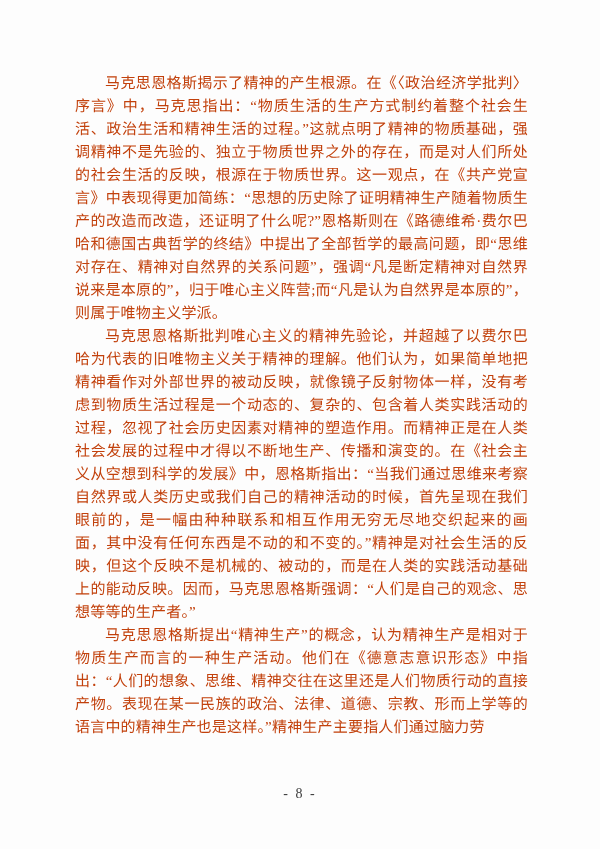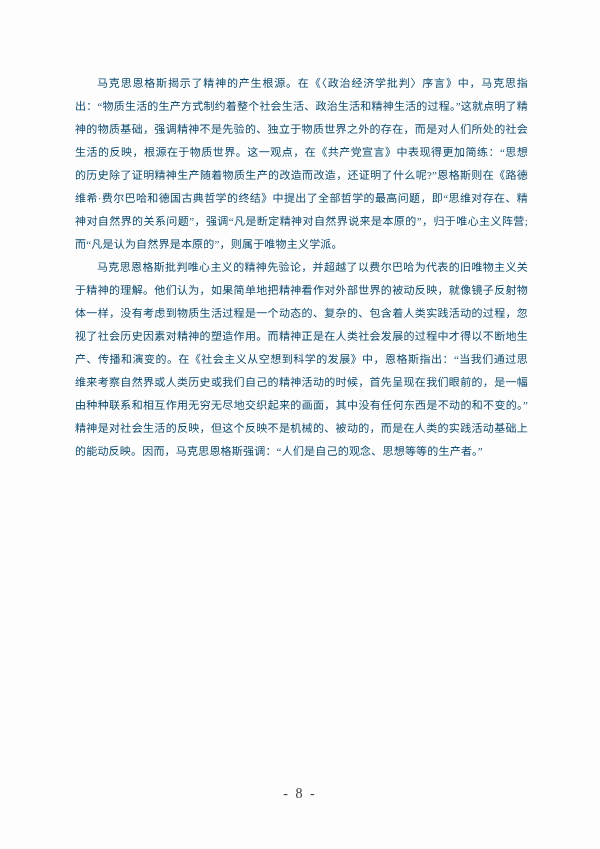--- a/index.html
+++ b/index.html
@@ -24,23 +24,23 @@
   }
   .content {
     position: absolute;
     left: 75px;
     top: 72px;
     width: 453px;
   }
   .para {
     margin: 0;
     padding: 0;
-    font-size: 11px;
+    font-size: 15px;
     line-height: 23px;
-    color: #0c4a6e;
+    color: #c2410c;
     text-align: justify;
     text-justify: inter-ideograph;
     text-indent: 2em;
     letter-spacing: 0.2px;
     word-break: break-all;
   }
   .page-number {
     position: absolute;
     left: 0;
     top: 786px;
@@ -51,15 +51,16 @@
     letter-spacing: 2px;
   }
 </style>
 </head>
 <body>
 
 <div class="page">
   <main class="content">
     <p class="para">马克思恩格斯揭示了精神的产生根源。在《〈政治经济学批判〉序言》中，马克思指出：“物质生活的生产方式制约着整个社会生活、政治生活和精神生活的过程。”这就点明了精神的物质基础，强调精神不是先验的、独立于物质世界之外的存在，而是对人们所处的社会生活的反映，根源在于物质世界。这一观点，在《共产党宣言》中表现得更加简练：“思想的历史除了证明精神生产随着物质生产的改造而改造，还证明了什么呢?”恩格斯则在《路德维希·费尔巴哈和德国古典哲学的终结》中提出了全部哲学的最高问题，即“思维对存在、精神对自然界的关系问题”，强调“凡是断定精神对自然界说来是本原的”，归于唯心主义阵营;而“凡是认为自然界是本原的”，则属于唯物主义学派。</p>
     <p class="para">马克思恩格斯批判唯心主义的精神先验论，并超越了以费尔巴哈为代表的旧唯物主义关于精神的理解。他们认为，如果简单地把精神看作对外部世界的被动反映，就像镜子反射物体一样，没有考虑到物质生活过程是一个动态的、复杂的、包含着人类实践活动的过程，忽视了社会历史因素对精神的塑造作用。而精神正是在人类社会发展的过程中才得以不断地生产、传播和演变的。在《社会主义从空想到科学的发展》中，恩格斯指出：“当我们通过思维来考察自然界或人类历史或我们自己的精神活动的时候，首先呈现在我们眼前的，是一幅由种种联系和相互作用无穷无尽地交织起来的画面，其中没有任何东西是不动的和不变的。”精神是对社会生活的反映，但这个反映不是机械的、被动的，而是在人类的实践活动基础上的能动反映。因而，马克思恩格斯强调：“人们是自己的观念、思想等等的生产者。”</p>
+    <p class="para">马克思恩格斯提出“精神生产”的概念，认为精神生产是相对于物质生产而言的一种生产活动。他们在《德意志意识形态》中指出：“人们的想象、思维、精神交往在这里还是人们物质行动的直接产物。表现在某一民族的政治、法律、道德、宗教、形而上学等的语言中的精神生产也是这样。”精神生产主要指人们通过脑力劳</p>
   </main>
   <div class="page-number">- 8 -</div>
 </div>
 
 </body></html>

